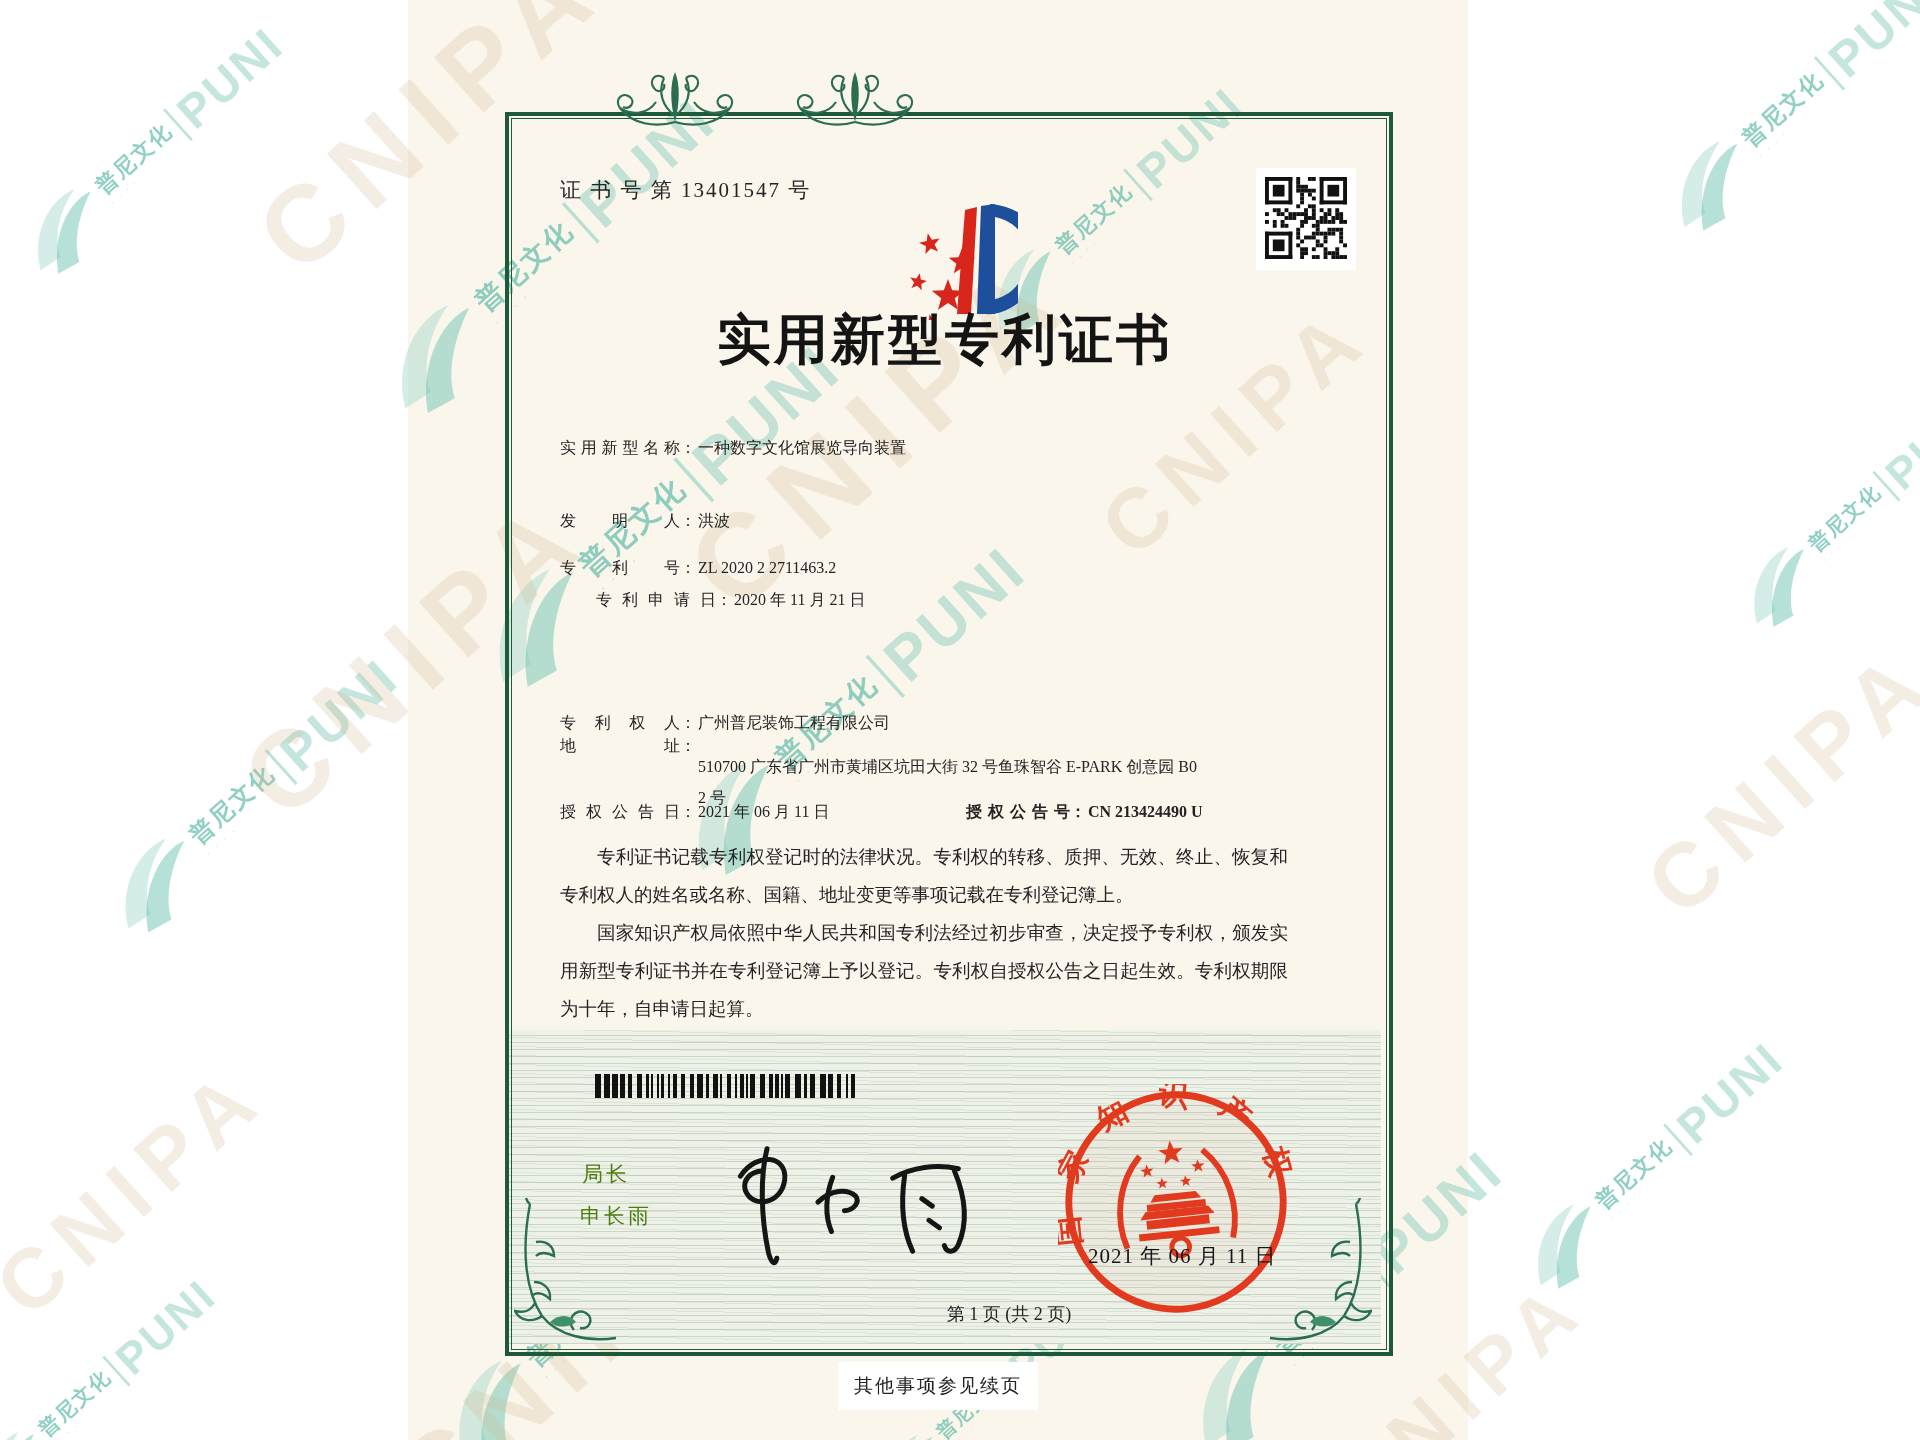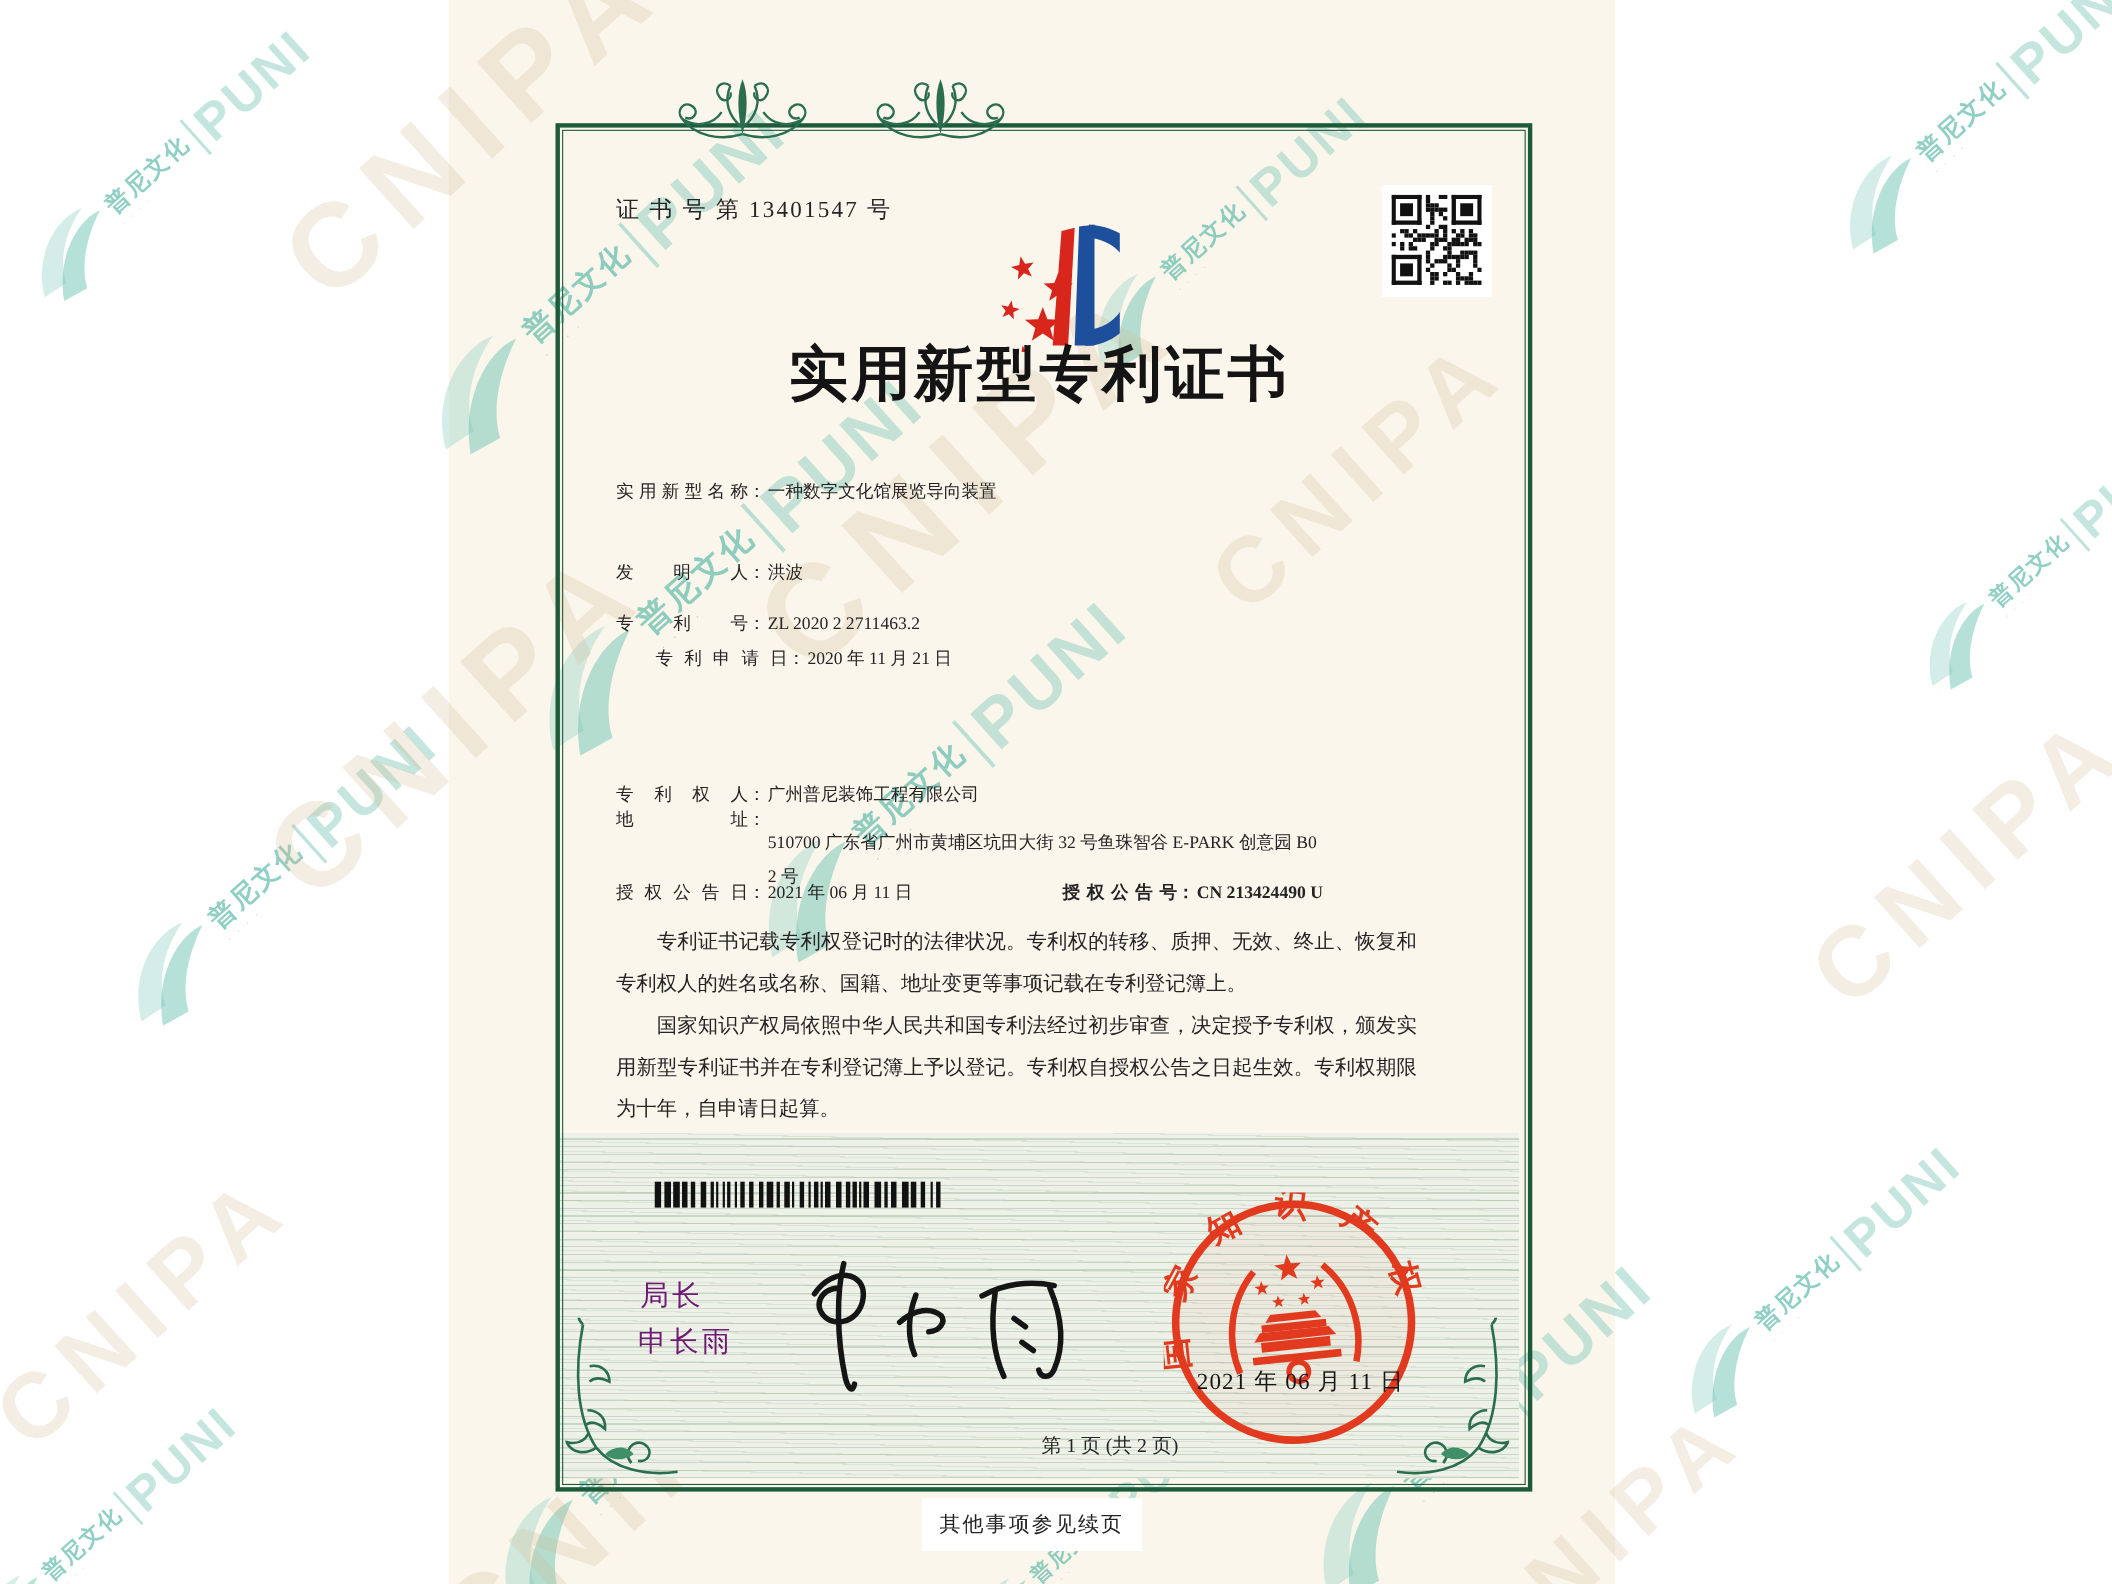--- a/index.html
+++ b/index.html
@@ -49,21 +49,21 @@
   .val{display:inline-block;vertical-align:top;margin-left:2px;}
   .val.addr{width:502px;word-break:break-all;line-height:31px;margin-top:20px;}
   .grant2{position:absolute;left:406px;top:0;font-weight:bold;}
 
   .bodytext{position:absolute;left:152px;top:838px;width:728px;font-size:18.5px;line-height:38px;
             text-align:justify;color:#242424;}
   .bodytext p{margin:0;text-indent:2em;}
 
   .barcode{position:absolute;left:187px;top:1074px;}
   .signer{position:absolute;font-family:"Liberation Sans","DejaVu Sans",sans-serif;
-          font-size:26px;letter-spacing:3px;color:#701a75;}
+          font-size:21px;letter-spacing:3px;color:#4d7c0f;}
   .sig{position:absolute;left:300px;top:1128px;}
   .seal{position:absolute;left:650px;top:1084px;mix-blend-mode:multiply;}
   .seal-date{position:absolute;left:680px;top:1242px;font-size:21px;letter-spacing:1px;color:#161616;z-index:6;}
   .pagenum{position:absolute;left:97px;top:1302px;width:1008px;text-align:center;font-size:18px;color:#242424;}
   .contbox{position:absolute;left:430px;top:1362px;width:200px;height:48px;background:#ffffff;
            display:flex;align-items:center;justify-content:center;}
   .contbox span{font-size:19px;letter-spacing:2px;color:#242424;}
 </style>
 </head>
 <body>

